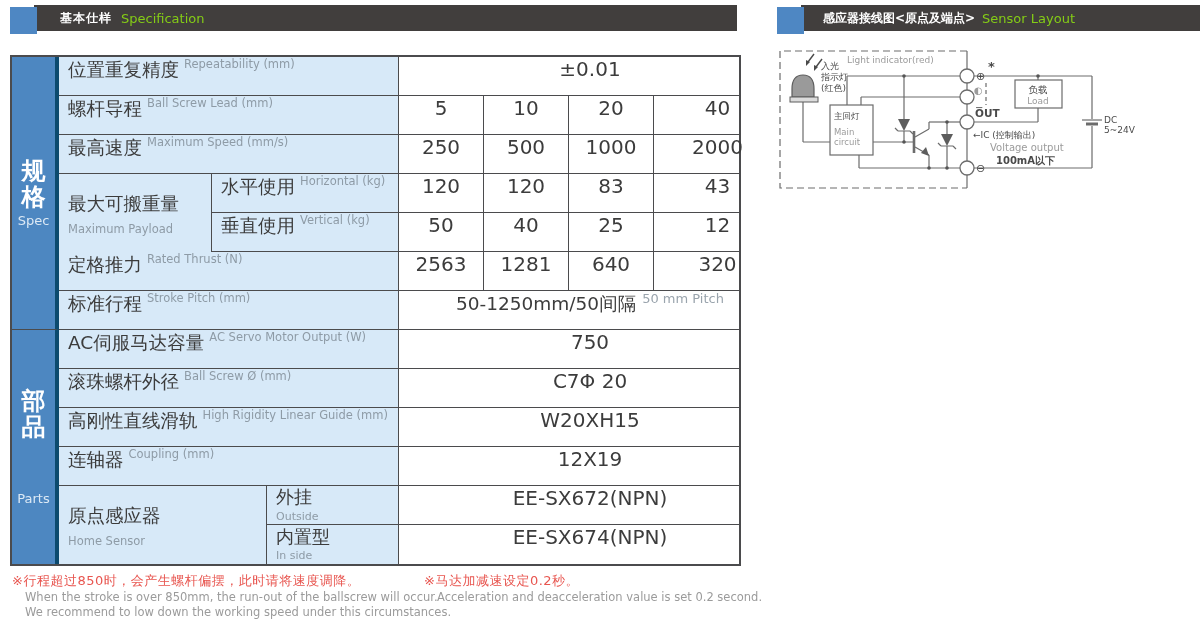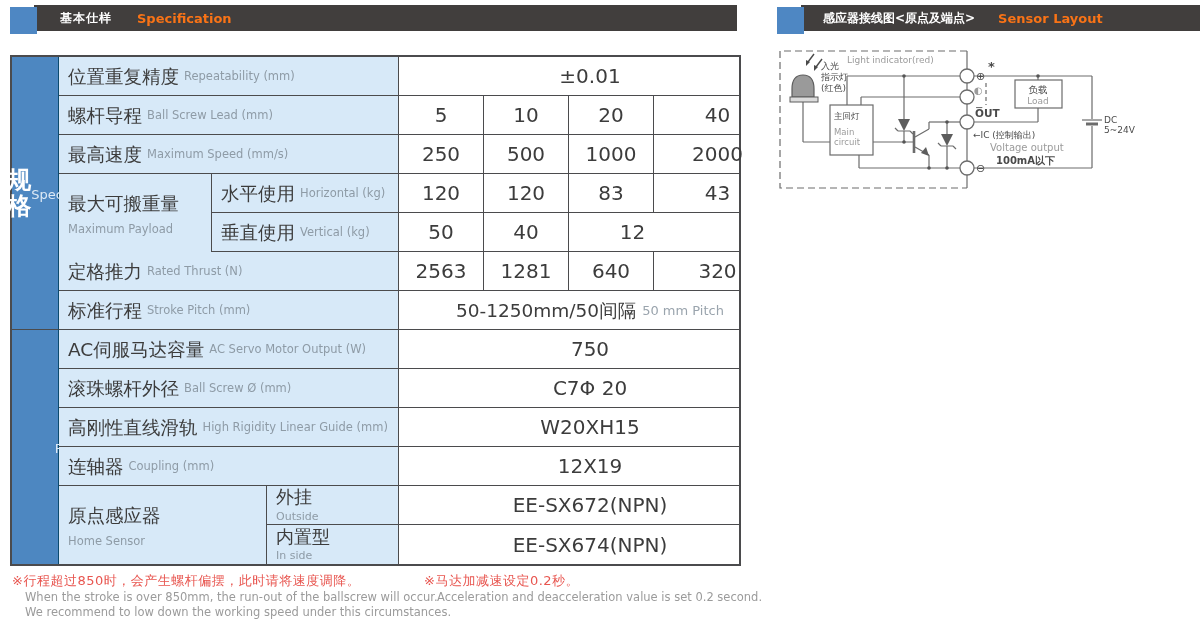--- a/index.html
+++ b/index.html
@@ -7,36 +7,36 @@
     width:1200px;height:623px;position:relative;background:#ffffff;
     font-family:"DejaVu Sans","Liberation Sans",sans-serif;
     -webkit-font-smoothing:antialiased;
   }
   
   .hdr{position:absolute;top:5px;height:30px;}
   .hdr-bar{position:absolute;left:24px;right:0;top:0;height:26px;background:#413e3d;
     color:#fff;display:flex;align-items:center;gap:9px;padding-left:26px;box-sizing:border-box;}
   .hdr-sq{position:absolute;left:0;top:2px;width:27px;height:27px;background:#4e87c3;}
   .hdr-cn{font-size:12px;font-weight:bold;letter-spacing:1px;}
-  .hdr-en{font-size:13px;font-weight:bold;color:#f97316;margin-left:16px;}
+  .hdr-en{font-size:13px;font-weight:normal;color:#84cc16;}
   
   .tbl{position:absolute;left:10px;top:55px;display:flex;border:2px solid #4b4b4d;background:#fff;}
   .secs{width:47px;display:flex;flex-direction:column;}
-  .sec{background:#4d87c1;color:#fff;display:flex;align-items:center;
-    justify-content:center;border-right:1px solid #0c4a6e;box-sizing:border-box;}
+  .sec{background:#4d87c1;color:#fff;display:flex;flex-direction:column;align-items:center;
+    justify-content:center;border-right:4px solid #0c4a6e;box-sizing:border-box;}
   .sec.spec{height:273px;border-bottom:1px solid #4b4b4d;}
   .sec.parts{flex:1;gap:48px;}
   .sec-cn{font-size:24px;font-weight:bold;width:1.05em;line-height:1.1;word-break:break-all;text-align:center;}
   .sec-en{font-size:13px;color:#dce9f5;margin-top:3px;}
   .rows{width:680px;display:flex;flex-direction:column;}
   .row{display:flex;height:39px;box-sizing:border-box;border-bottom:1px solid #4b4b4d;}
   .row.noline{border-bottom:none;}
   .rowgroup{display:flex;}
   .subrows{display:flex;flex-direction:column;flex:1;}
-  .cell{box-sizing:border-box;border-right:1px solid #4b4b4d;display:flex;align-items:center;}
+  .cell{box-sizing:border-box;border-right:1px solid #4b4b4d;display:flex;align-items:flex-start;}
   .row > .cell:last-child{border-right:none;padding-left:42px;}
   .subrows .row > .cell:last-child{border-right:none;}
   .lbl{background:#d7e9f8;padding-left:9px;gap:5px;}
   .lbl .cn{font-size:18.5px;color:#3c3c3c;white-space:nowrap;}
   .lbl .en{font-size:11.5px;color:#8e9ba6;white-space:nowrap;}
   .stack{flex-direction:column;align-items:flex-start;justify-content:center;}
   .stack .en{margin-top:1px;}
   .tight{line-height:1.02;}
   .tight .cn{font-size:18px;}
   .tight .en{margin-top:-1px;font-size:11px;}
@@ -135,20 +135,21 @@
           <div class="cell val">83</div>
           <div class="cell val">43</div>
         </div>
         <div class="row">
           <div class="cell lbl w187">
             <span class="cn">垂直使用</span>
             <span class="en">Vertical (kg)</span>
           </div>
           <div class="cell val">50</div>
           <div class="cell val">40</div>
+          <div class="cell val">25</div>
           <div class="cell val">12</div>
         </div>
       </div>
     </div>
 
     <div class="row">
       <div class="cell lbl w340">
         <span class="cn">定格推力</span>
         <span class="en">Rated Thrust (N)</span>
       </div>

